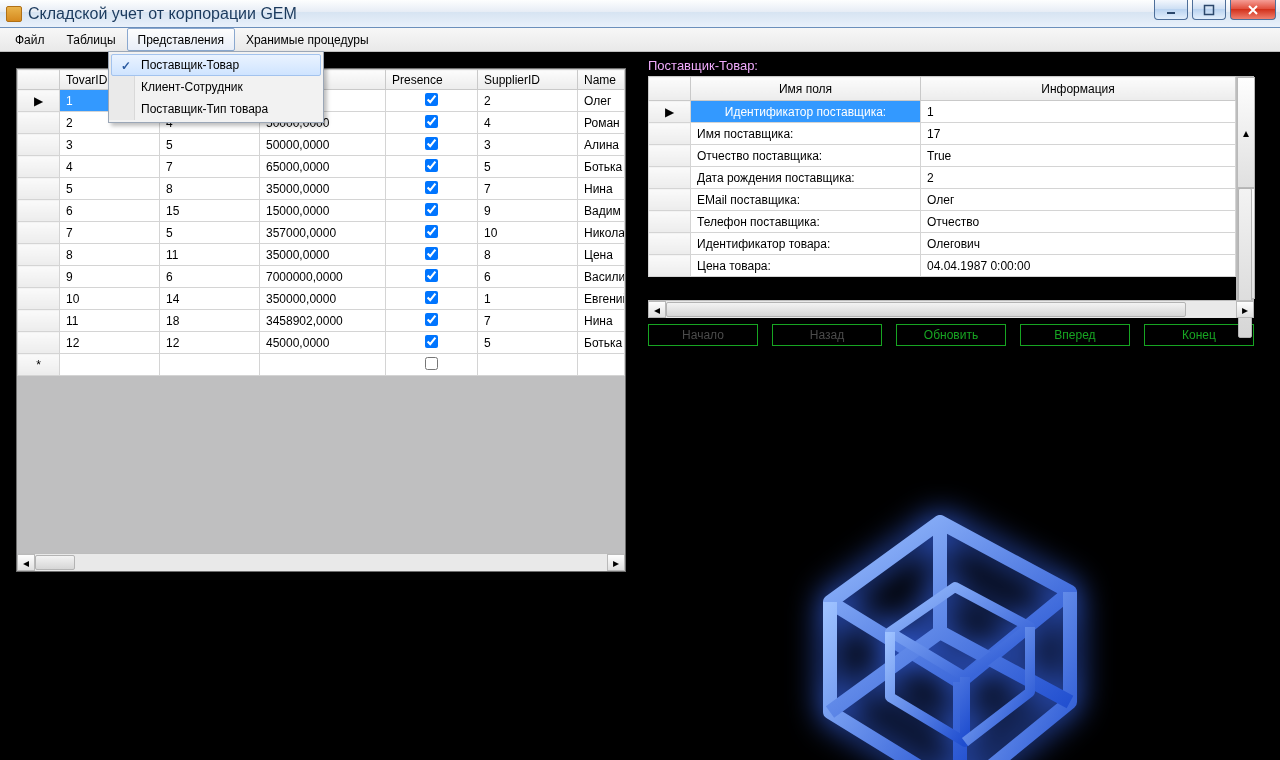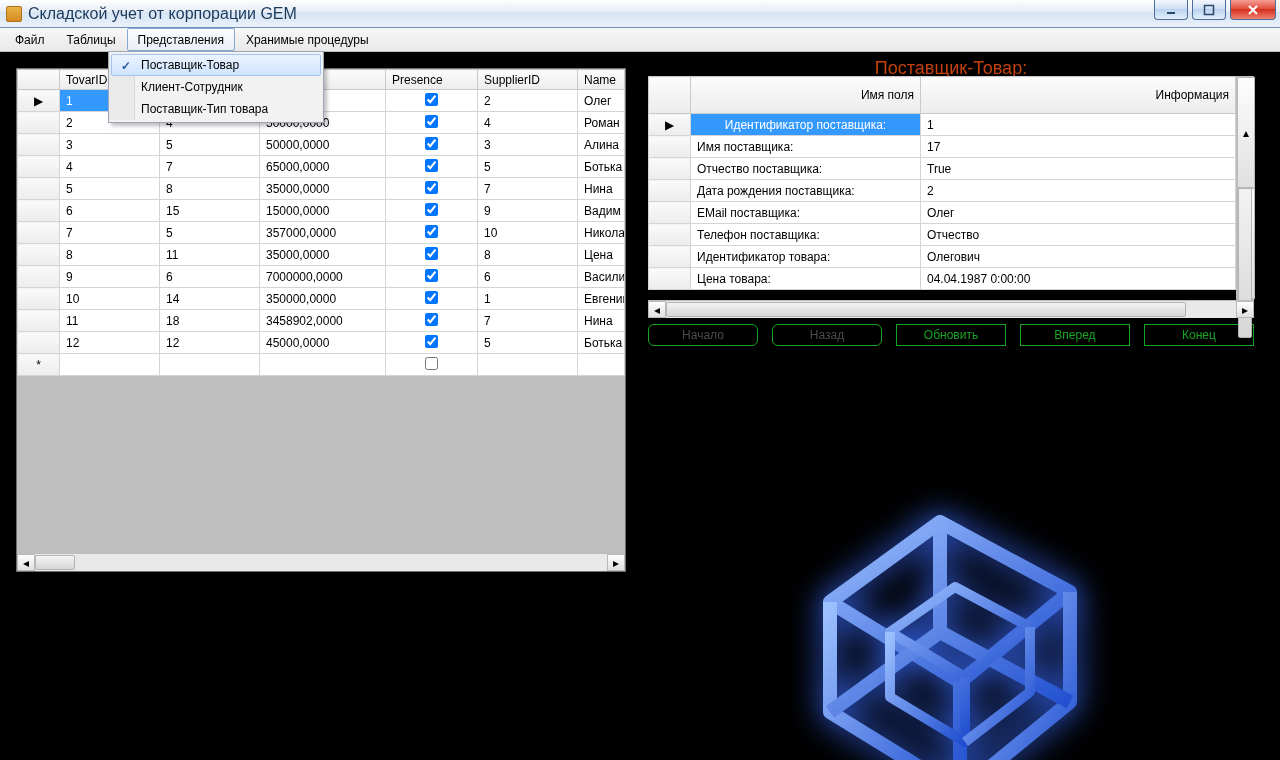--- a/index.html
+++ b/index.html
@@ -39,36 +39,36 @@
   .rowmark { text-align:center; color:#000; }
   .chk { text-align:center; }
   .chk input { margin:0; }
   .hscroll { position:absolute; left:0; right:0; bottom:0; height:18px; background:#e9e9e9; border-top:1px solid #bdbdbd; display:flex; }
   .sbtn { width:18px; height:100%; background:linear-gradient(#fefefe,#e0e0e0); border:1px solid #b9b9b9; display:flex; align-items:center; justify-content:center; }
   .strack { flex:1; background:#e9e9e9; position:relative; }
   .sthumb { position:absolute; top:1px; bottom:1px; left:0; width:40px; background:linear-gradient(#f3f3f3,#d6d6d6); border:1px solid #b3b3b3; border-radius:2px; }
 
   
   .rightpanel { position:absolute; left:648px; top:6px; width:606px; }
-  .rtitle { color:#c2410c; text-align:center; font-size:18px; height:18px; }
+  .rtitle { color:#f0abfc; text-align:left; font-size:13px; height:18px; }
   .detgridwrap { position:relative; width:606px; height:242px; }
   .detgrid { width:588px; border-collapse:collapse; background:#fff; table-layout:fixed; }
-  .detgrid th { background:linear-gradient(#fcfcfc,#ececec); border:1px solid #c9c9c9; font-weight:normal; height:37px; text-align:right; padding:0 6px; white-space:nowrap; }
+  .detgrid th { background:linear-gradient(#fcfcfc,#ececec); border:1px solid #c9c9c9; font-weight:normal; height:24px; text-align:center; padding:0 6px; white-space:nowrap; }
   .detgrid td { border:1px solid #d4d4d4; height:22px; padding:0 6px; white-space:nowrap; overflow:hidden; }
   .detgrid .rowhdr { width:42px; }
   .detgrid tr.sel td.k { background:#3399ff; color:#fff;text-align:center; }
   .vsb { position:absolute; right:0; top:0; width:18px; height:224px; background:#e9e9e9; border:1px solid #bdbdbd; display:flex; flex-direction:column; }
   .vsb .strack { flex:1; }
   .vsb .sthumb { left:1px; right:1px; top:0; width:auto; height:150px; }
   .hsb2 { position:absolute; left:0; right:0; bottom:0; height:18px; background:#e9e9e9; border-top:1px solid #bdbdbd; display:flex; }
   .hsb2 .strack .sthumb { width:520px; }
 
   .navrow { display:flex; gap:14px; margin-top:6px; }
   .navbtn { flex:1; height:22px; background:#000; border:1px solid #17a522; color:#17a522; display:flex; align-items:center; justify-content:center; cursor:default; }
-  .navbtn.disabled { color:#4b4b4b; border-color:#17a522;border-radius:6px; }
+  .navbtn.disabled { color:#4b4b4b; border-color:#17a522; }
 
   
   .cubebox { position:absolute; left:760px; top:430px; width:360px; height:320px; }
   .cubebox svg { width:100%; height:100%; filter: drop-shadow(0 0 16px #3a6cff); }
 </style>
 </head>
 <body>
 
 <div class="titlebar">
   <div class="appicon"></div>

